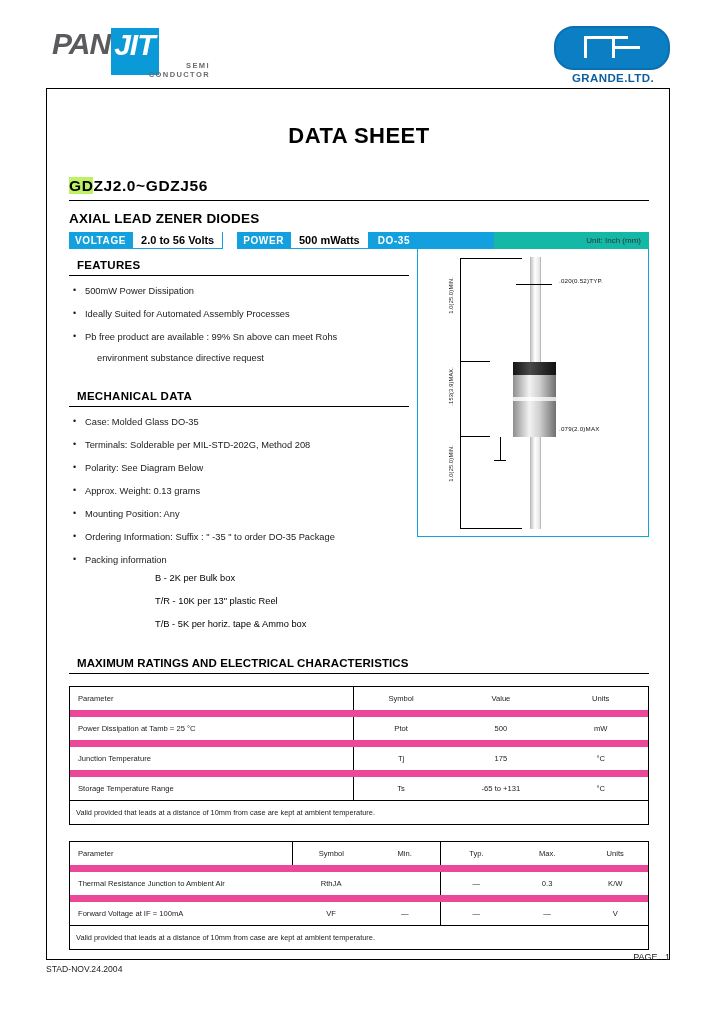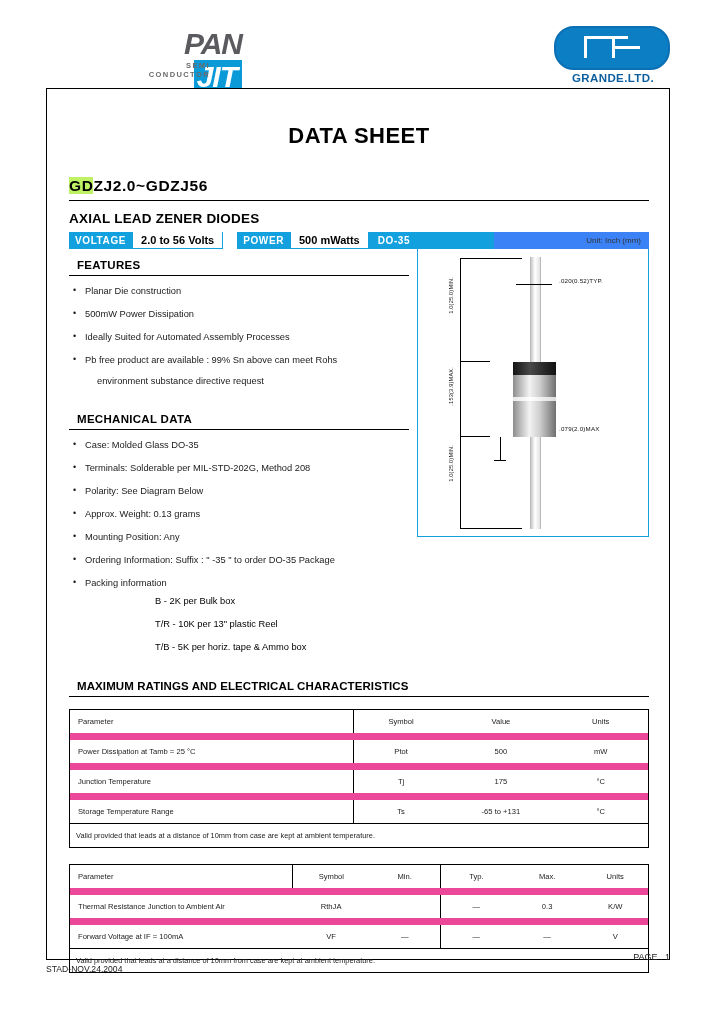--- a/index.html
+++ b/index.html
@@ -30,22 +30,21 @@
     width: 190px;
     height: 48px;
   }
   .panjit-word {
     font-size: 30px;
     font-weight: bold;
     letter-spacing: 0px;
     line-height: 32px;
     height: 32px;
     display: flex;
-    align-items: flex-end;
-    flex-direction: column;
+    align-items: flex-start;
   }
   .panjit-pan {
     color: #5a5a5f;
     font-family: "Liberation Sans", sans-serif;
     font-style: italic;
     font-weight: bold;
     letter-spacing: -1px;
   }
   .panjit-jit {
     background: #0b9ad8;
@@ -169,21 +168,21 @@
     align-items: center;
     justify-content: center;
     padding: 0 8px;
     border-bottom: 1px solid #12a0de;
   }
   .badge-gap { width: 14px; }
   .do35-head {
     flex: 1;
     display: flex;
     align-items: stretch;
-    background: #3b82f6;
+    background: #14b8a6;
     border-left: 1.5px solid #12a0de;
   }
   .do35-tag {
     background: #12a0de;
     color: #fff;
     font-size: 10px;
     font-weight: bold;
     letter-spacing: 0.6px;
     display: flex;
     align-items: center;
@@ -424,21 +423,20 @@
       </div>
     </div>
 
     <div class="cols">
 
       <div class="col-left">
 
         <div class="sect-head">FEATURES</div>
         <div class="sect-rule"></div>
         <ul class="bullets">
-          <li><span>Planar Die construction</span></li>
           <li><span>500mW Power Dissipation</span></li>
           <li><span>Ideally Suited for Automated Assembly Processes</span></li>
           <li><span>Pb free product are available :  99% Sn above can meet Rohs</span><span class="cont">environment substance directive request</span></li>
         </ul>
 
         <div class="sect-head" style="margin-top:26px;">MECHANICAL DATA</div>
         <div class="sect-rule"></div>
         <ul class="bullets">
           <li><span>Case: Molded Glass DO-35</span></li>
           <li><span>Terminals: Solderable per MIL-STD-202G, Method 208</span></li>

